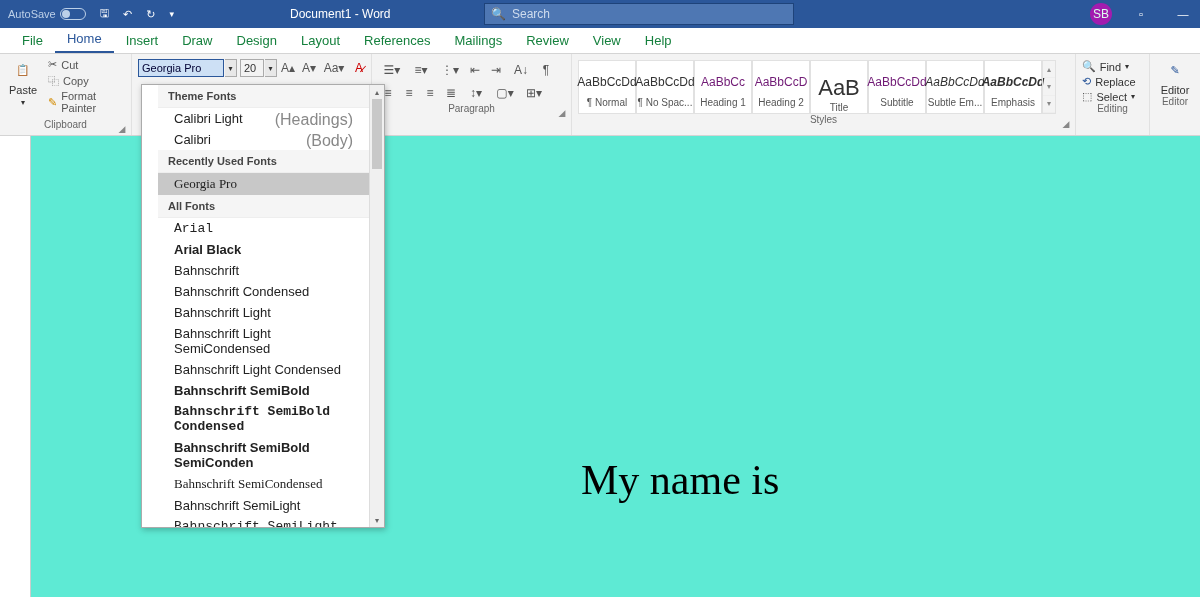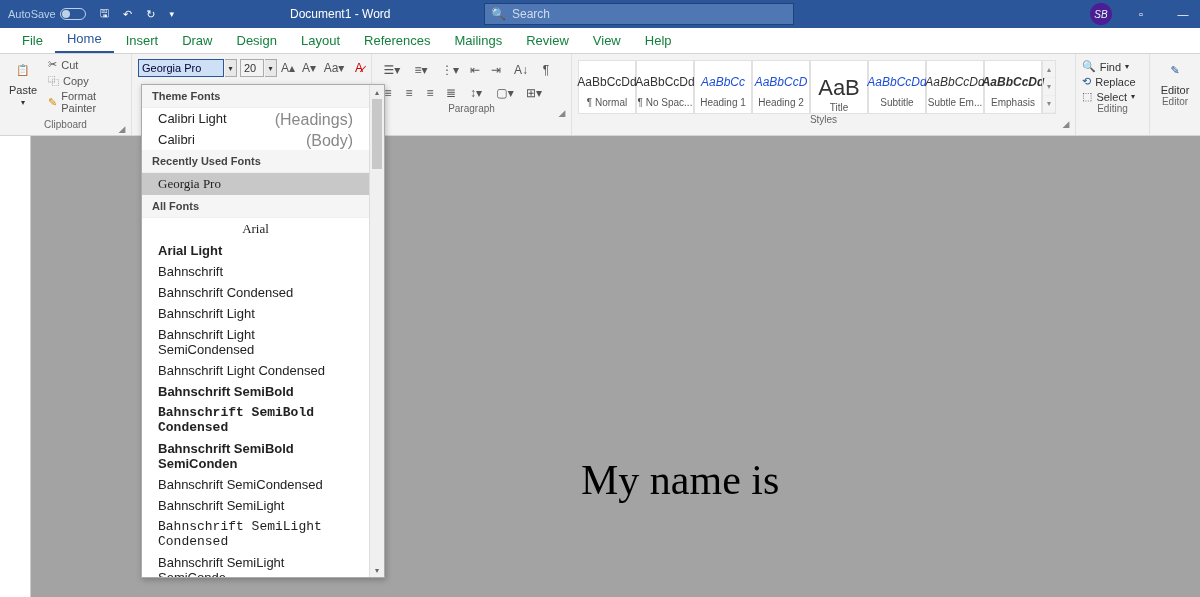--- a/index.html
+++ b/index.html
@@ -8,21 +8,21 @@
 
 .titlebar { height: 28px; background: #2b579a; display: flex; align-items: center; color: #fff; font-size: 11px; position: relative; }
 .autosave { display: flex; align-items: center; gap: 4px; padding: 0 8px; color: #bcd0e8; }
 .toggle { width: 26px; height: 12px; border: 1px solid #bcd0e8; border-radius: 7px; position: relative; }
 .toggle::after { content: ""; width: 8px; height: 8px; background: #bcd0e8; border-radius: 50%; position: absolute; top: 1px; left: 1px; }
 .qat { display: flex; align-items: center; gap: 14px; padding: 0 6px; }
 .qat span { color: #fff; }
 .doc-title { position: absolute; left: 290px; color: #fff; font-size: 12px; }
 .searchbox { position: absolute; left: 484px; width: 310px; height: 22px; background: #4e77b3; border: 1px solid #1e437a; display: flex; align-items: center; gap: 6px; padding: 0 6px; color: #cfdcee; font-size: 12px; }
 .titlebar-right { position: absolute; right: 4px; display: flex; align-items: center; gap: 16px; }
-.avatar { width: 22px; height: 22px; border-radius: 50%; background: #4c1d95; color: #dfe; font-size: 10px; display: flex; align-items: center; justify-content: center; font-style: italic; }
+.avatar { width: 22px; height: 22px; border-radius: 50%; background: #a21caf; color: #dfe; font-size: 12px; display: flex; align-items: center; justify-content: center; }
 .winbtn { width: 26px; height: 28px; display: flex; align-items: center; justify-content: center; color: #fff; }
 
 
 .tabs { height: 26px; background: #fff; border-bottom: 1px solid #d4d4d4; display: flex; align-items: flex-end; padding-left: 10px; gap: 0; font-size: 13px; }
 .tab { padding: 4px 12px 5px; color: #15803d; cursor: default; }
 .tab.active { color: #2b579a; border-bottom: 2px solid #2b579a; font-weight: 400; }
 
 
 .ribbon { height: 82px; background: #f3f3f3; border-bottom: 1px solid #d4d4d4; display: flex; position: relative; }
 .group { border-right: 1px solid #e1e1e1; padding: 4px 6px 0; display: flex; flex-direction: column; height: 100%; }
@@ -42,37 +42,37 @@
 .font-size { width: 24px; height: 18px; border: 1px solid #ababab; font-size: 11px; padding: 0 3px; display: flex; align-items: center; margin-left: 2px; }
 .ribbtn { width: 20px; height: 20px; display: flex; align-items: center; justify-content: center; font-size: 12px; color: #555; }
 .ribbtn.wide { width: 28px; text-align: center; }
 
 .para-body { display: flex; flex-direction: column; gap: 3px; padding-top: 2px; }
 .para-row { display: flex; align-items: center; gap: 1px; }
 
 .styles-body { display: flex; align-items: center; gap: 0; padding-top: 2px; }
 .style-item { width: 58px; height: 54px; border: 1px solid #e1e1e1; display: flex; flex-direction: column; align-items: center; justify-content: center; font-size: 10px; color: #555; background: #fff; }
 .style-sample { font-size: 12px; color: #333; height: 30px; display: flex; align-items: center; }
-.style-sample.blue { color: #1d4ed8; font-style: italic; }
+.style-sample.blue { color: #701a75; }
 .style-sample.italic { font-style: italic; }
 .style-sample.bolditalic { font-style: italic; font-weight: bold; }
 .style-sample.big { font-size: 22px; margin-top: 12px; }
 .styles-dd { width: 14px; height: 54px; border: 1px solid #e1e1e1; display: flex; flex-direction: column; }
 .styles-dd div { flex: 1; display: flex; align-items: center; justify-content: center; font-size: 8px; color: #888; border-bottom: 1px solid #eee; }
 
 .edit-body { display: flex; flex-direction: column; gap: 2px; font-size: 11px; padding-top: 2px; }
 .edit-item { display: flex; align-items: center; gap: 4px; }
 
 
 .docarea { position: absolute; top: 136px; left: 0; right: 0; bottom: 0; background: #fff; }
-.page { position: absolute; left: 30px; top: 0; right: 0; bottom: 0; background: #a3a3a3; border-left: 1px solid #ccc; text-align: center; }
+.page { position: absolute; left: 30px; top: 0; right: 0; bottom: 0; background: #5eead4; border-left: 1px solid #ccc; text-align: center; }
 .content { position: absolute; left: 550px; top: 320px; font-family: Georgia, serif; font-size: 42px; color: #000; }
 
 
-.fontlist { position: absolute; left: 141px; top: 84px; width: 244px; height: 494px; background: #fff; border: 1px solid #ababab; box-shadow: 1px 2px 6px rgba(0,0,0,0.25); z-index: 100; display: flex; }
+.fontlist { position: absolute; left: 141px; top: 84px; width: 244px; height: 444px; background: #fff; border: 1px solid #ababab; box-shadow: 1px 2px 6px rgba(0,0,0,0.25); z-index: 100; display: flex; padding-left: 16px; }
 .fl-inner { flex: 1; overflow: hidden; }
 .fl-scroll { width: 15px; background: #f0f0f0; border-left: 1px solid #ddd; position: relative; }
 .fl-scroll .thumb { position: absolute; left: 2px; right: 2px; top: 14px; height: 70px; background: #c8c8c8; }
 .fl-scroll .arr { height: 14px; display: flex; align-items: center; justify-content: center; font-size: 8px; color: #666; }
 .fl-scroll .arr.bot { position: absolute; bottom: 0; left: 0; right: 0; }
 .fl-head { font-size: 11px; font-weight: bold; color: #444; padding: 5px 10px; background: #f5f5f5; border-bottom: 1px solid #eee; }
 .fl-item { padding: 3px 16px; font-size: 13px; color: #222; }
 .fl-item .hint { float: right; color: #888; font-size: 16px; }
 .fl-item.sel { background: #c8c8c8; }
 </style>
@@ -263,31 +263,31 @@
 </div>
 
 <div class="fontlist">
   <div class="fl-inner" id="fl-inner">
       <div class="fl-head">Theme Fonts</div>
       <div class="fl-item">Calibri Light<span class="hint">(Headings)</span></div>
       <div class="fl-item">Calibri<span class="hint">(Body)</span></div>
       <div class="fl-head">Recently Used Fonts</div>
       <div class="fl-item sel" style="font-family: Georgia, serif;">Georgia Pro</div>
       <div class="fl-head">All Fonts</div>
-      <div class="fl-item" style="font-family: Liberation Serif, serif; text-align: center;">Arial</div>
-      <div class="fl-item" style="font-family: &quot;Arial Black&quot;, Arial; font-weight: bold;">Arial Light</div>
+      <div class="fl-item" style="font-family: Liberation Mono, monospace;">Arial</div>
+      <div class="fl-item" style="font-family: &quot;Arial Black&quot;, Arial; font-weight: bold;">Arial Black</div>
       <div class="fl-item" style="font-family: Bahnschrift, Arial;">Bahnschrift</div>
       <div class="fl-item" style="font-family: Bahnschrift, Arial;">Bahnschrift Condensed</div>
       <div class="fl-item" style="font-family: Bahnschrift, Arial;">Bahnschrift Light</div>
       <div class="fl-item" style="font-family: Bahnschrift, Arial;">Bahnschrift Light SemiCondensed</div>
       <div class="fl-item" style="font-family: Bahnschrift, Arial;">Bahnschrift Light Condensed</div>
       <div class="fl-item" style="font-family: Bahnschrift, Arial; font-weight: bold;">Bahnschrift SemiBold</div>
       <div class="fl-item" style="font-family: Liberation Mono, monospace; font-weight: bold;">Bahnschrift SemiBold Condensed</div>
       <div class="fl-item" style="font-family: Bahnschrift, Arial; font-weight: bold;">Bahnschrift SemiBold SemiConden</div>
-      <div class="fl-item" style="font-family: Liberation Sans, sans-serif;">Bahnschrift SemiCondensed</div>
+      <div class="fl-item" style="font-family: Liberation Serif, serif;">Bahnschrift SemiCondensed</div>
       <div class="fl-item" style="font-family: Bahnschrift, Arial;">Bahnschrift SemiLight</div>
       <div class="fl-item" style="font-family: Liberation Mono, monospace;">Bahnschrift SemiLight Condensed</div>
       <div class="fl-item" style="font-family: Bahnschrift, Arial;">Bahnschrift SemiLight SemiConde</div>
     </div>
   <div class="fl-scroll">
     <div class="arr">▴</div>
     <div class="thumb"></div>
     <div class="arr bot">▾</div>
   </div>
 </div>

